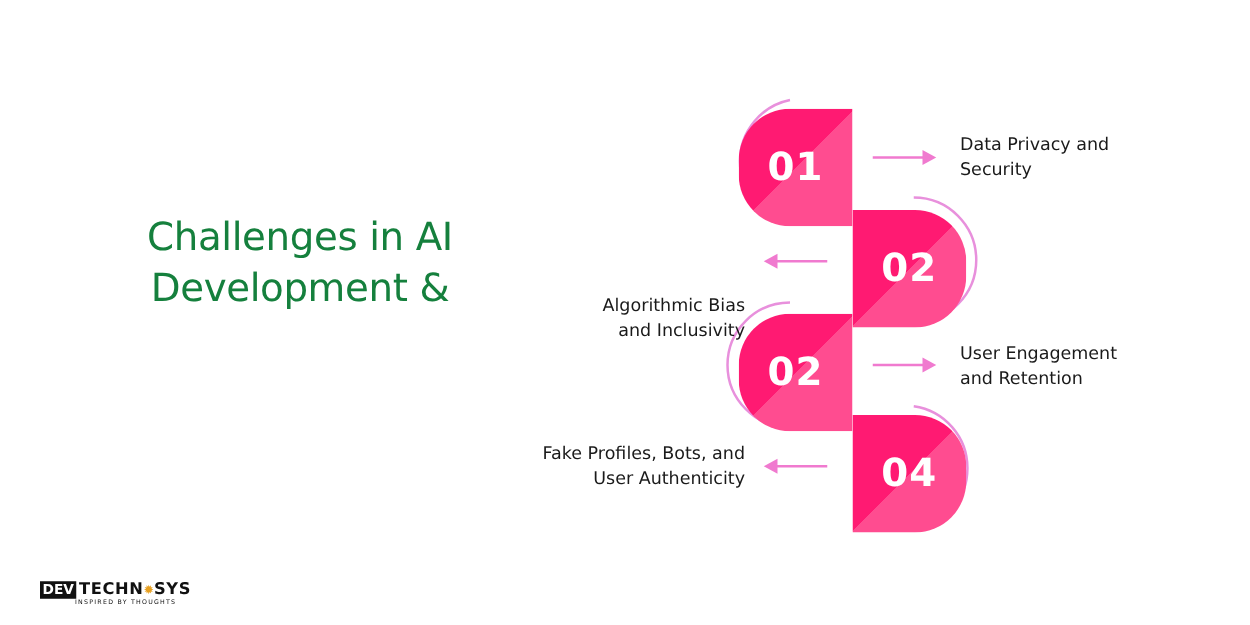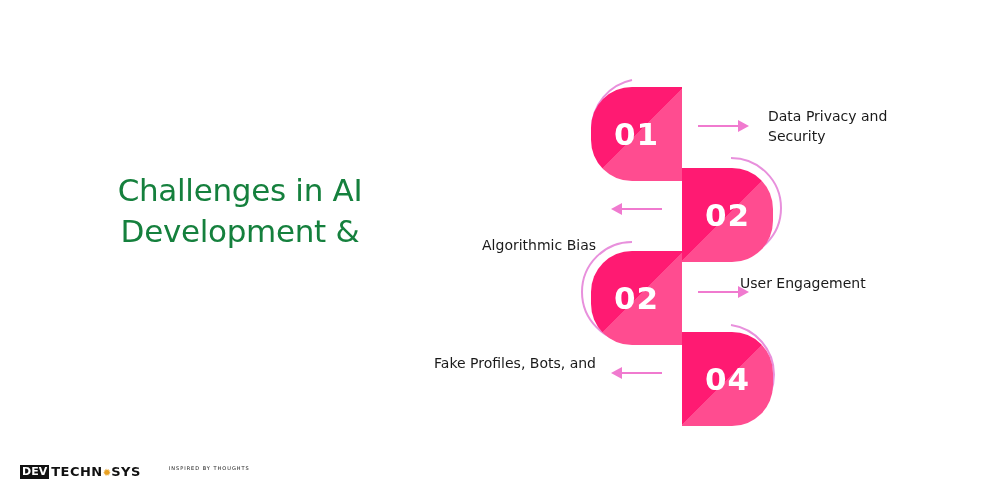--- a/index.html
+++ b/index.html
@@ -8,21 +8,21 @@
   .shape { position:absolute; width:91px; height:94px; overflow:hidden; }
   .shape.left { border-radius:41px 0 0 41px; }
   .shape.right { border-radius:0 41px 41px 0; }
   .shape .bg { position:absolute; inset:0; }
   .shape .num { position:absolute; inset:0; display:flex; align-items:center; justify-content:center; color:#fff; font-size:31px; font-weight:bold; letter-spacing:1px; }
   .arc { position:absolute; }
   .label { position:absolute; font-size:14px; line-height:20px; color:#1a1a1a; }
   .label.r { text-align:left; }
   .label.l { text-align:right; }
   .arrow { position:absolute; }
-  .logo { position:absolute; left:20px; top:465px; display:flex; }
+  .logo { position:absolute; left:32px; top:465px; display:flex; flex-direction:column; }
   .logo .row { display:flex; align-items:center; }
   .logo .dev { background:#111; color:#fff; font-weight:bold; font-size:11px; padding:0 2px; line-height:14px; }
   .logo .tech { font-weight:bold; font-size:13px; color:#111; line-height:14px; letter-spacing:0.5px; margin-left:2px;text-align:right; }
   .logo .gear { color:#e8a020; font-size:10px; }
   .logo .tag { font-size:5px; letter-spacing:1px; color:#111; margin-left:28px; }
 </style>
 </head>
 <body>
 
 <div class="title">
@@ -73,26 +73,29 @@
   <line x1="8" y1="7" x2="52" y2="7" stroke="#F07ACF" stroke-width="2"></line>
     <polygon points="12,1 1,7 12,13" fill="#F07ACF"></polygon>
 </svg>
 
 <div class="label r" style="left:768px;top:106px;">
   <div>Data Privacy and</div>
   <div>Security</div>
 </div>
 <div class="label l" style="right:404px;top:190px;margin-top:45px;">
   <div>Algorithmic Bias</div>
+  <div>and Inclusivity</div>
 </div>
-<div class="label r" style="left:740px;top:273px;">
+<div class="label r" style="left:768px;top:273px;">
   <div>User Engagement</div>
+  <div>and Retention</div>
 </div>
 <div class="label l" style="right:404px;top:353px;">
   <div>Fake Profiles, Bots, and</div>
+  <div>User Authenticity</div>
 </div>
 
 <div class="logo">
   <div class="row">
     <span class="dev">DEV</span>
     <span class="tech">TECHN</span>
     <span class="gear">✹</span>
     <span class="tech" style="margin-left:0">SYS</span>
   </div>
   <div class="tag">INSPIRED BY THOUGHTS</div>

